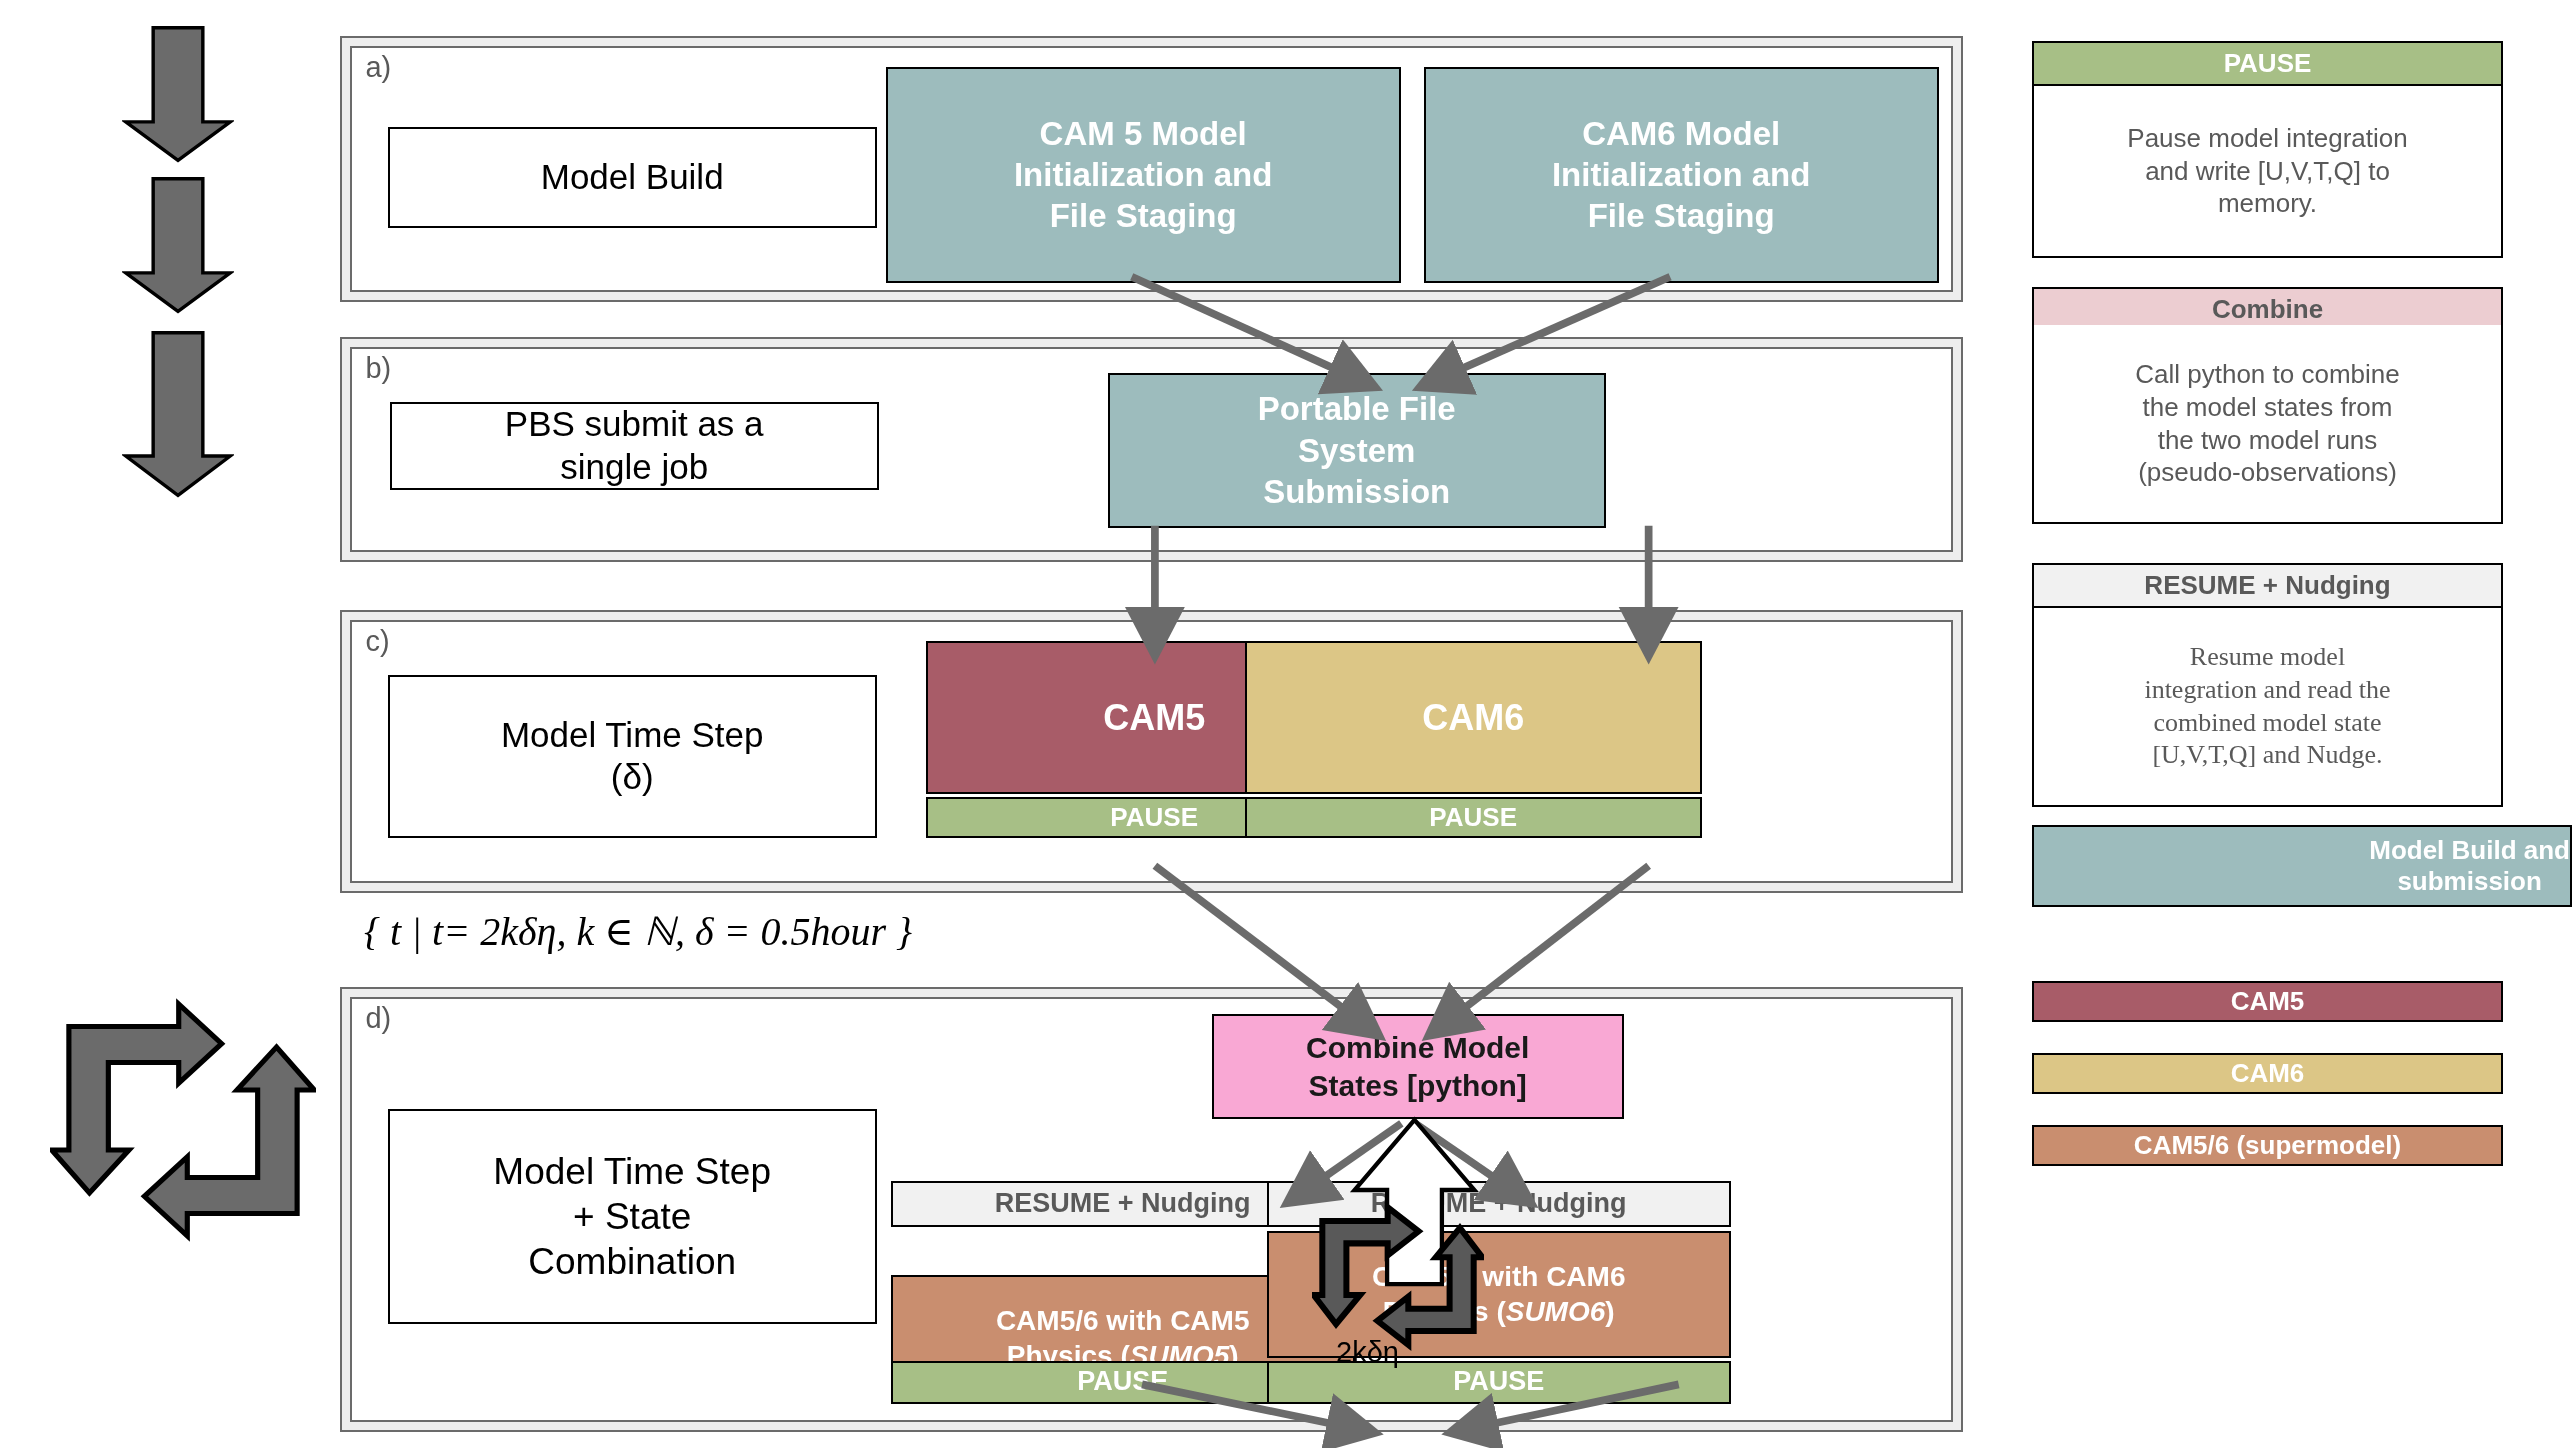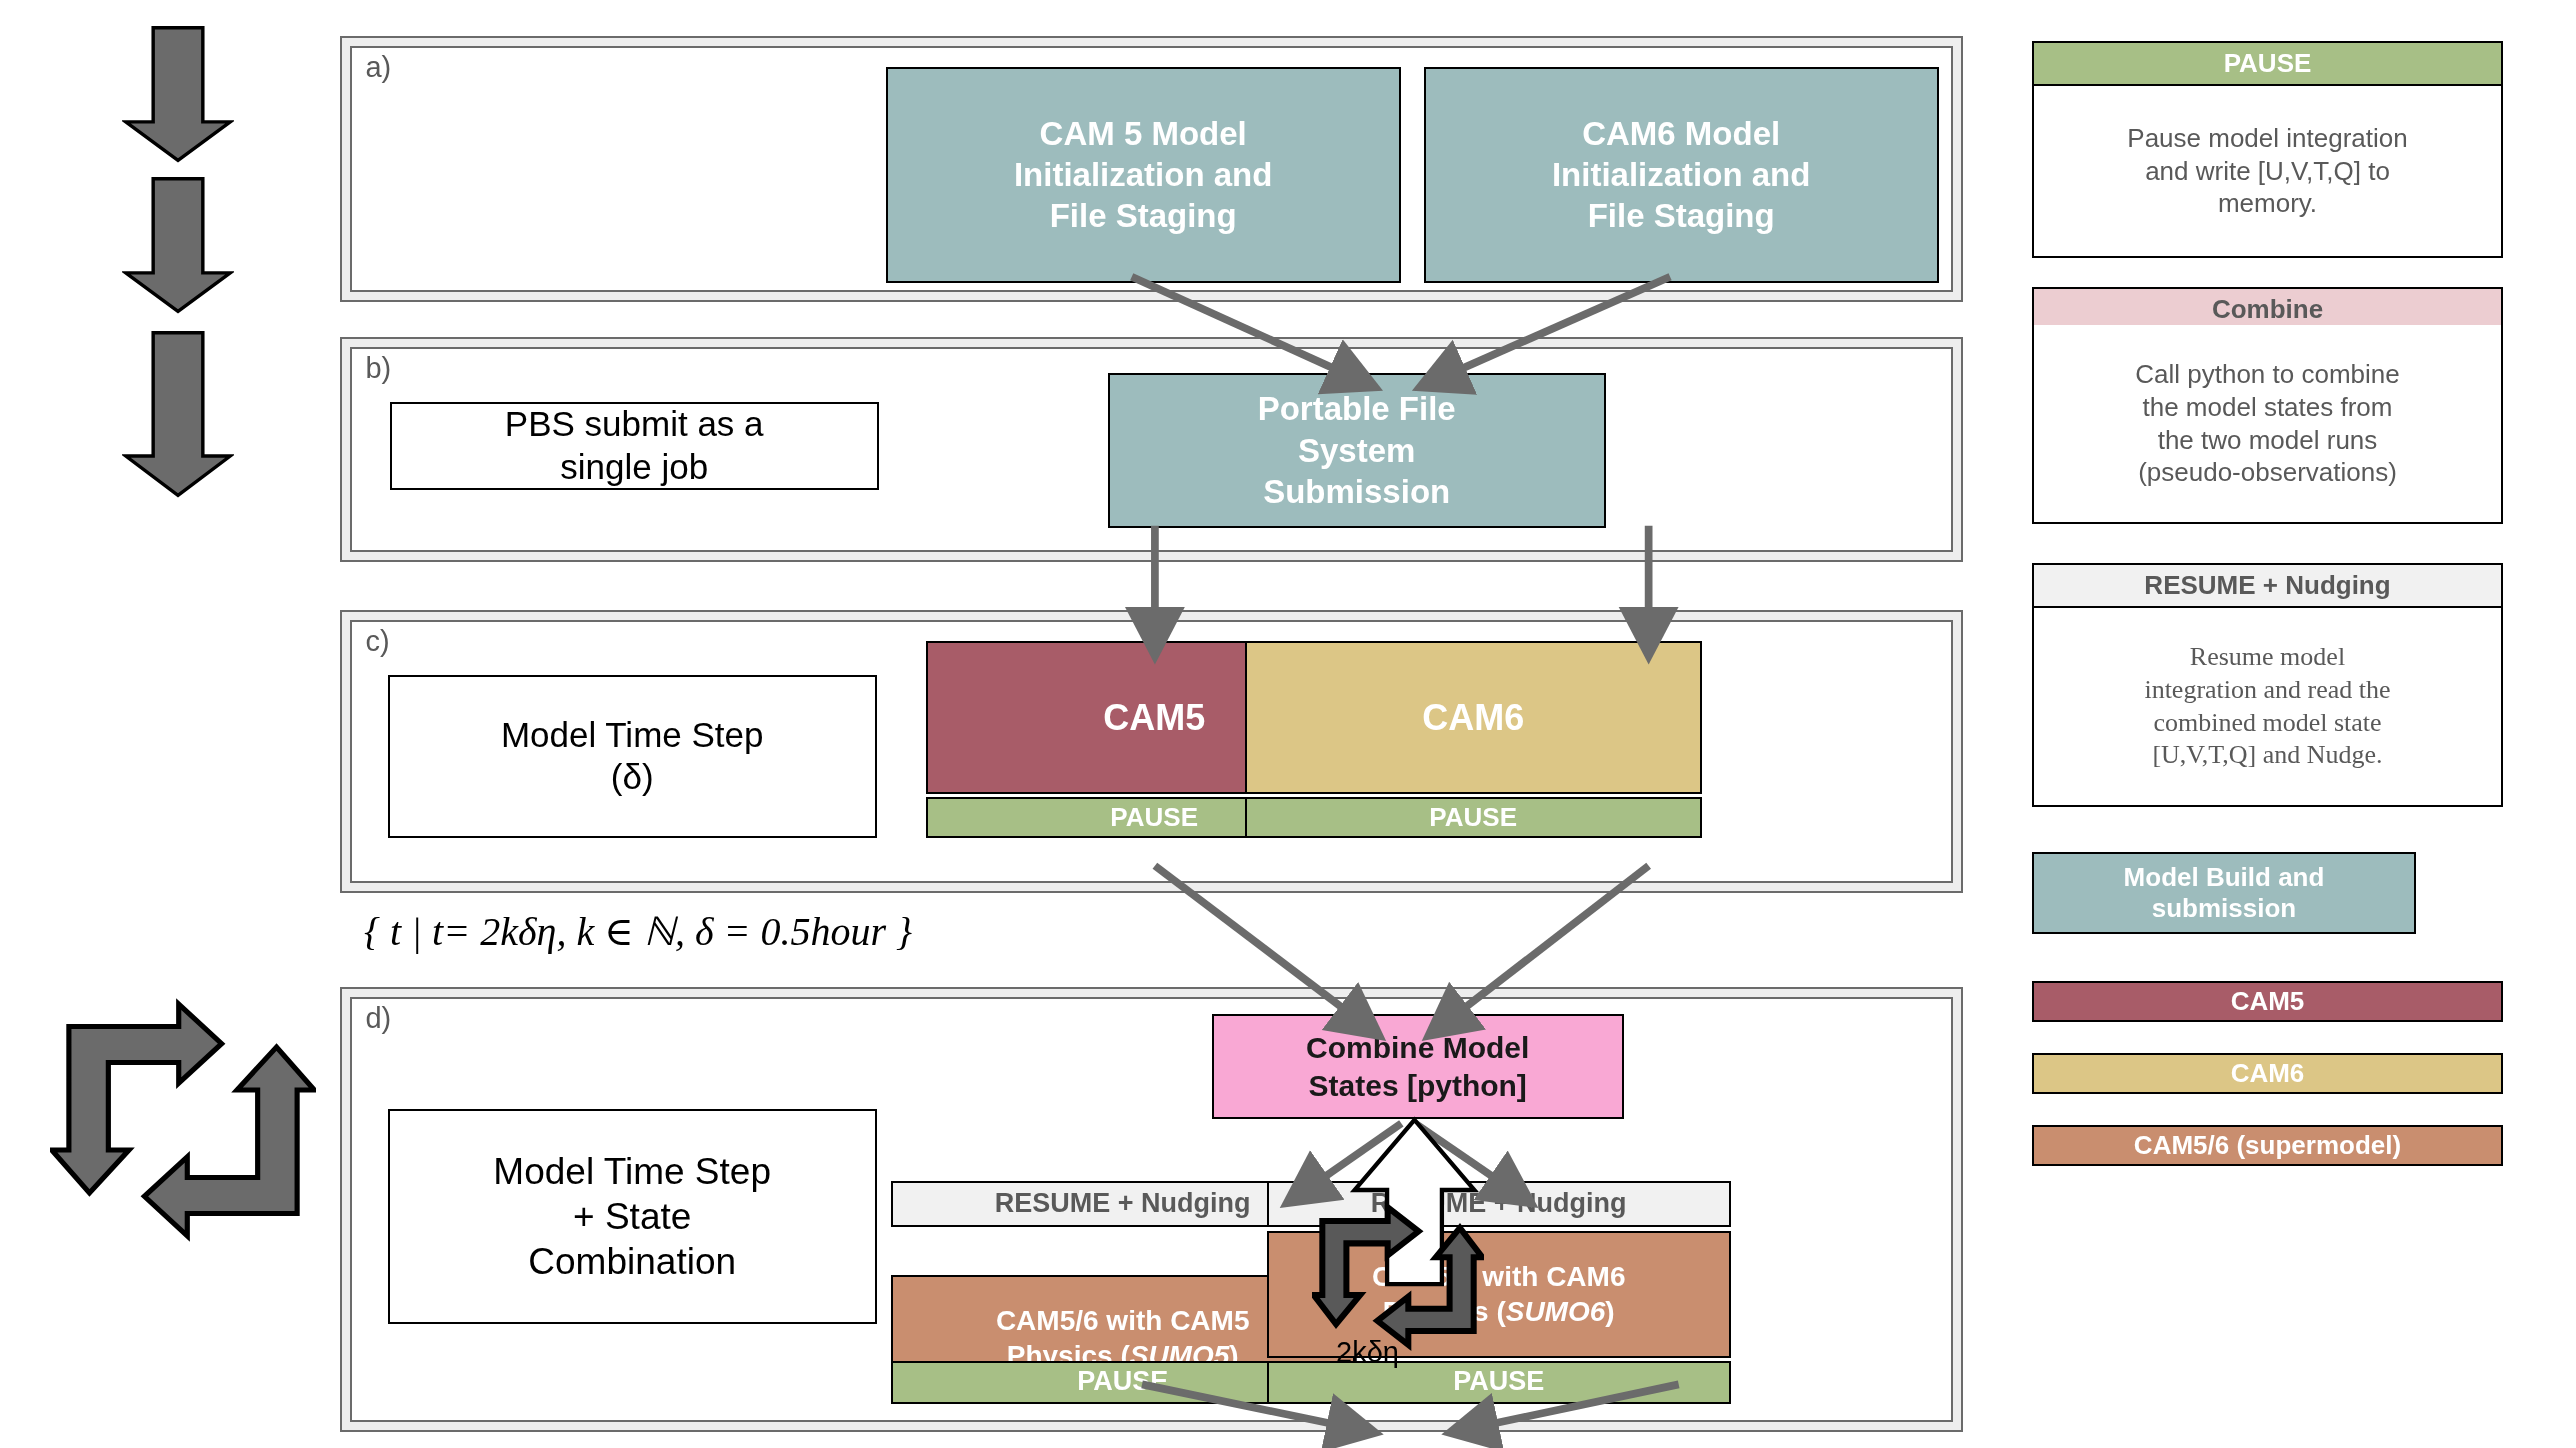--- a/index.html
+++ b/index.html
@@ -125,20 +125,23 @@
 
     <polygon points="22,46 150,46 150,20 200,66 150,112 150,88 68,88 68,190 92,190 46,240 2,190 22,190" fill="#6b6b6b" stroke="#000000" stroke-width="6" stroke-linejoin="miter"></polygon>
 
     <polygon points="288,264 160,264 160,290 110,244 160,198 160,222 242,222 242,120 218,120 264,70 308,120 288,120" fill="#6b6b6b" stroke="#000000" stroke-width="6" stroke-linejoin="miter"></polygon>
   </svg>
 
   <div class="panel-outer" style="left:340px;top:36px;width:1623px;height:266px;">
     <div class="panel-inner">
       <span class="panel-letter">a)</span>
 
+      <div class="labelbox" style="left:36px;top:79px;width:489px;height:101px;">
+        <span>Model Build</span>
+      </div>
 
       <div class="cbox teal" style="left:534px;top:19px;width:515px;height:216px;font-size:33px;">
         <div>
           <div>CAM 5 Model</div>
           <div>Initialization and</div>
           <div>File Staging</div>
         </div>
       </div>
 
       <div class="cbox teal" style="left:1072px;top:19px;width:515px;height:216px;font-size:33px;">
@@ -326,21 +329,21 @@
     </div>
     <div class="legend-body" style="left:2032px;top:608px;width:471px;height:199px;font-family:Liberation Serif, serif;">
       <div>
         <div>Resume model</div>
         <div>integration and read the</div>
         <div>combined model state</div>
         <div>[U,V,T,Q] and Nudge.</div>
       </div>
     </div>
 
-    <div class="legend-swatch" style="left:2032px;top:852px;width:384px;height:82px;background:#9dbcbd;color:#ffffff;">
+    <div class="legend-swatch" style="left:2032px;top:825px;width:540px;height:82px;background:#9dbcbd;color:#ffffff;justify-content:flex-end;">
       <div>
         <div>Model Build and</div>
         <div>submission</div>
       </div>
     </div>
 
     <div class="legend-swatch" style="left:2032px;top:981px;width:471px;height:41px;background:#a85c68;color:#ffffff;">
       <span>CAM5</span>
     </div>
 

